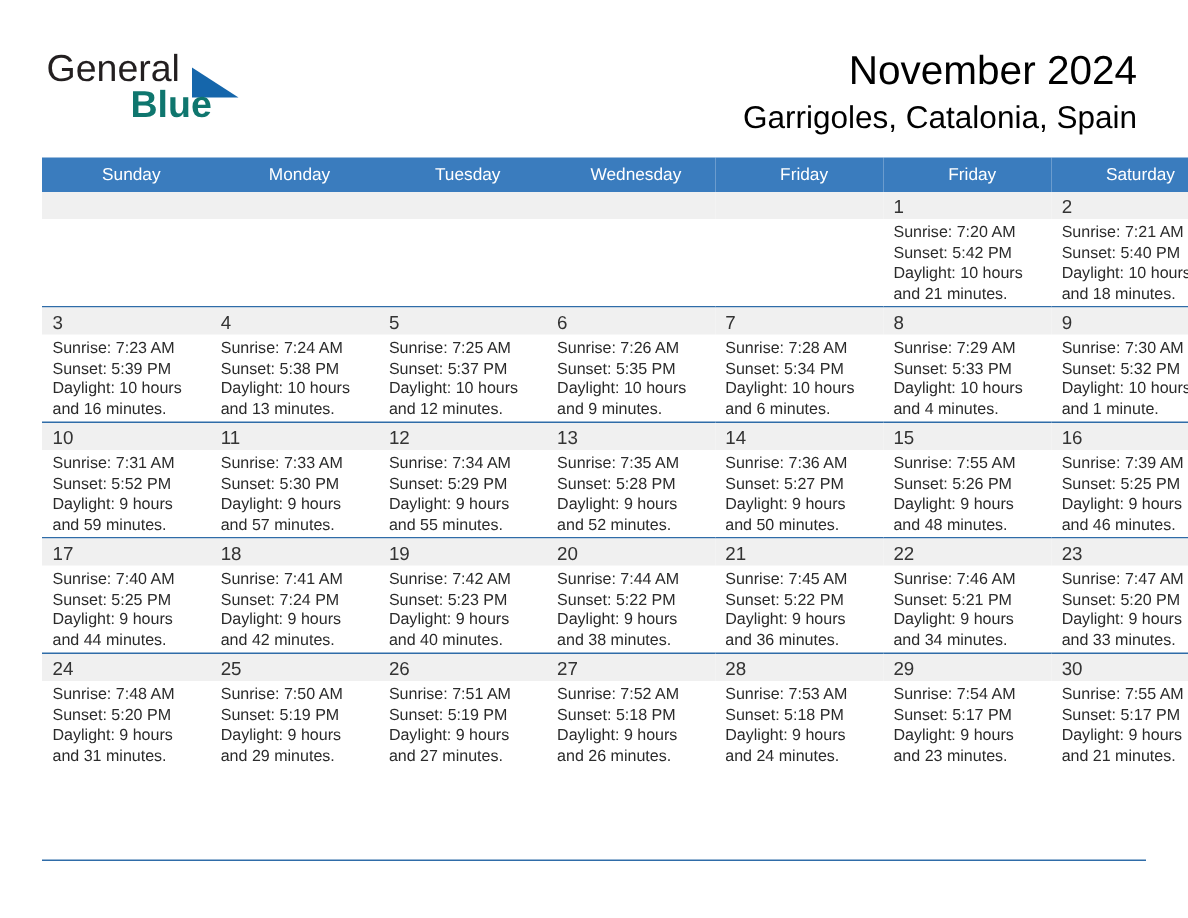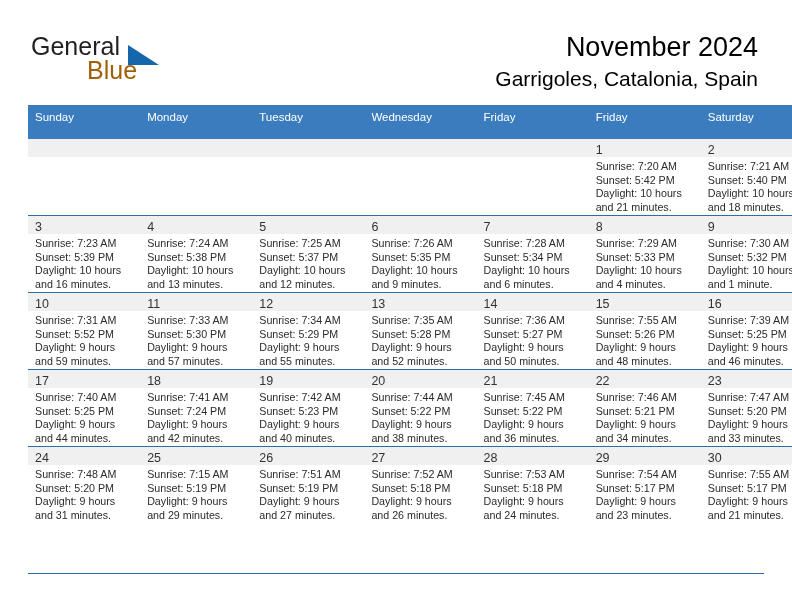--- a/index.html
+++ b/index.html
@@ -42,22 +42,23 @@
     font-size: 25px;
     letter-spacing: 0px;
     color: #231f20;
     font-family: "Liberation Sans", sans-serif;
   }
   .logo-blue {
     position: absolute;
     left: 56px;
     top: 24px;
     font-size: 25px;
-    color: #a16207;
+    color: #0f766e;
     font-family: "Liberation Sans", sans-serif;
+    font-weight: bold;
   }
   .logo-tri {
     position: absolute;
     left: 97px;
     top: 13px;
     width: 0;
     height: 0;
     border-left: 31px solid #1566ab;
     border-top: 20px solid transparent;
   }
@@ -93,22 +94,22 @@
   table.cal {
     border-collapse: collapse;
     table-layout: fixed;
     width: 736px;
   }
   table.cal th {
     background: #3a7cbe;
     color: #ffffff;
     font-size: 11.5px;
     font-weight: normal;
-    text-align: left;
-    padding: 5px 0 16px 7px;
+    text-align: center;
+    padding: 5px 0 5px 7px;
     height: 13px;
     border: none;
     width: 105.14px;
   }
   table.cal td {
     vertical-align: top;
     padding: 0;
     border: none;
     border-top: 1px solid #2f6ca8;
     height: 76px;
@@ -486,21 +487,21 @@
                   <div class="cell-line">Sunset: 5:20 PM</div>
                   <div class="cell-line">Daylight: 9 hours</div>
                   <div class="cell-line">and 31 minutes.</div>
                 </div>
               </div>
             </td>
             <td>
               <div class="cell">
                 <div class="daynum-bar"><span class="daynum">25</span></div>
                 <div class="cell-body">
-                  <div class="cell-line">Sunrise: 7:15 AM</div>
+                  <div class="cell-line">Sunrise: 7:50 AM</div>
                   <div class="cell-line">Sunset: 5:19 PM</div>
                   <div class="cell-line">Daylight: 9 hours</div>
                   <div class="cell-line">and 29 minutes.</div>
                 </div>
               </div>
             </td>
             <td>
               <div class="cell">
                 <div class="daynum-bar"><span class="daynum">26</span></div>
                 <div class="cell-body">

